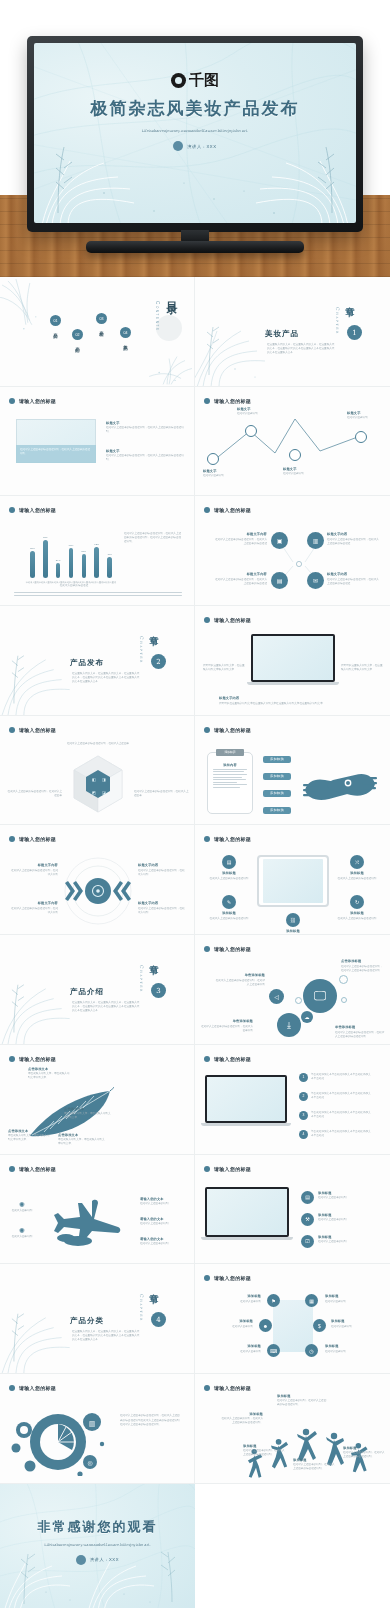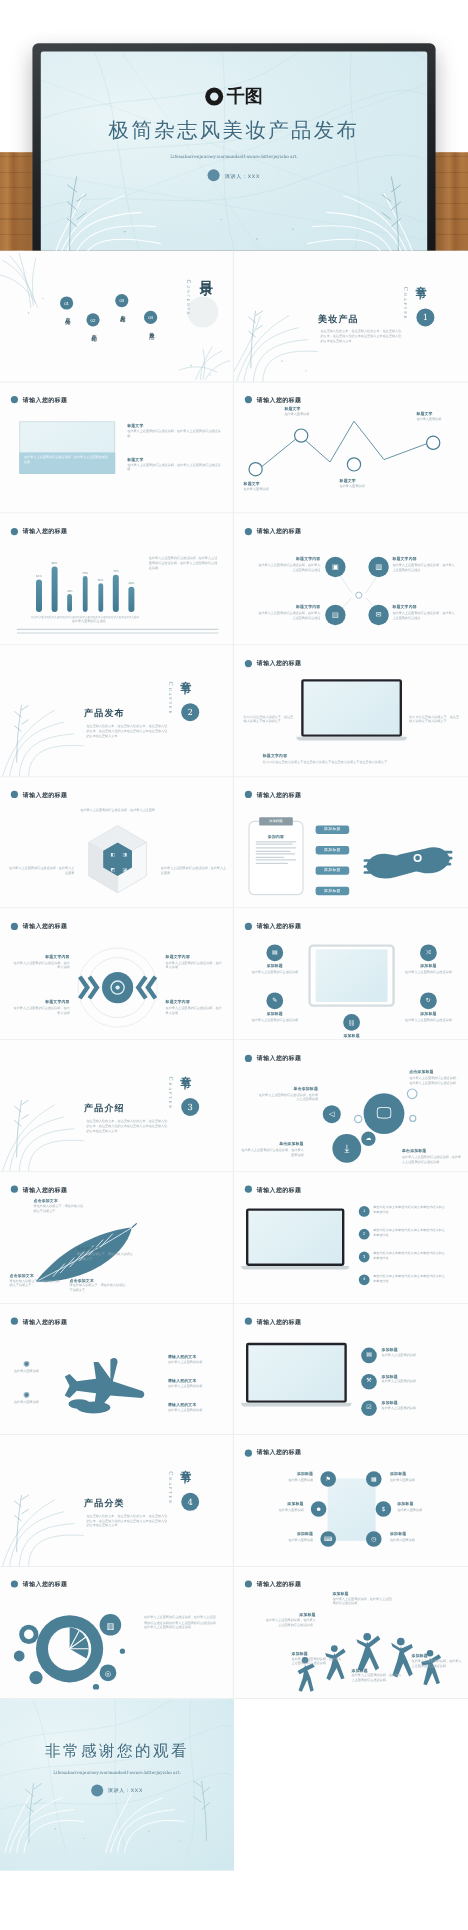--- a/index.html
+++ b/index.html
@@ -5,21 +5,21 @@
   * { box-sizing: border-box; margin: 0; padding: 0; }
   html, body { width: 390px; }
   body {
     font-family: "Liberation Sans", "DejaVu Sans", sans-serif;
     background: #ffffff;
     width: 390px;
     overflow-x: hidden;
   }
 
   
-  .hero { position: relative; width: 390px; height: 209px; background: #ffffff; overflow: hidden; }
+  .hero { position: relative; width: 390px; height: 277px; background: #ffffff; overflow: hidden; }
   .hero-floor {
     position: absolute; left: 0; bottom: 0; width: 390px; height: 82px;
     background:
       repeating-linear-gradient(90deg,
         #a9713c 0px, #b77e46 6px, #9c6433 11px, #ad764180 17px, #a9713c 23px),
       linear-gradient(180deg, #b87c44 0%, #9a6232 100%);
   }
   .hero-floor::after {
     content: ""; position: absolute; inset: 0;
     background: repeating-linear-gradient(0deg, rgba(0,0,0,.10) 0 1px, rgba(0,0,0,0) 1px 13px);
@@ -54,21 +54,21 @@
   .logo-mark {
     width: 15px; height: 15px; border-radius: 50%; background: #1a1a1a; position: relative;
   }
   .logo-mark::after {
     content: ""; position: absolute; left: 4px; top: 4px; width: 7px; height: 7px;
     border-radius: 50%; background: #dceef2;
   }
   .logo-text { font-family: "DejaVu Sans", sans-serif; font-weight: 700; font-size: 15px; color: #1a1a1a; letter-spacing: 0px; }
   .cover-title {
     margin-top: 7px; font-family: "DejaVu Serif", serif; font-size: 17px; letter-spacing: 2px;
-    color: #3f6b80; font-weight: 400; text-shadow: 0 1px 0 rgba(255,255,255,.6);
+    color: #3f6b80; font-weight: 700; text-shadow: 0 1px 0 rgba(255,255,255,.6);
   }
   .cover-sub {
     margin-top: 8px; font-size: 3.6px; color: #5b7f90; text-align: center; line-height: 1.7; max-width: 160px;
     font-family: "DejaVu Serif", serif;
   }
   .cover-speaker-row { display: flex; align-items: center; gap: 4px; margin-top: 7px; }
   .cover-badge { width: 10px; height: 10px; border-radius: 50%; background: #5b8ca3; }
   .cover-speaker { font-size: 4.2px; color: #3f6b80; letter-spacing: .6px; }
   .cover-title.thanks { font-size: 13px; margin-top: 34px; }
 

